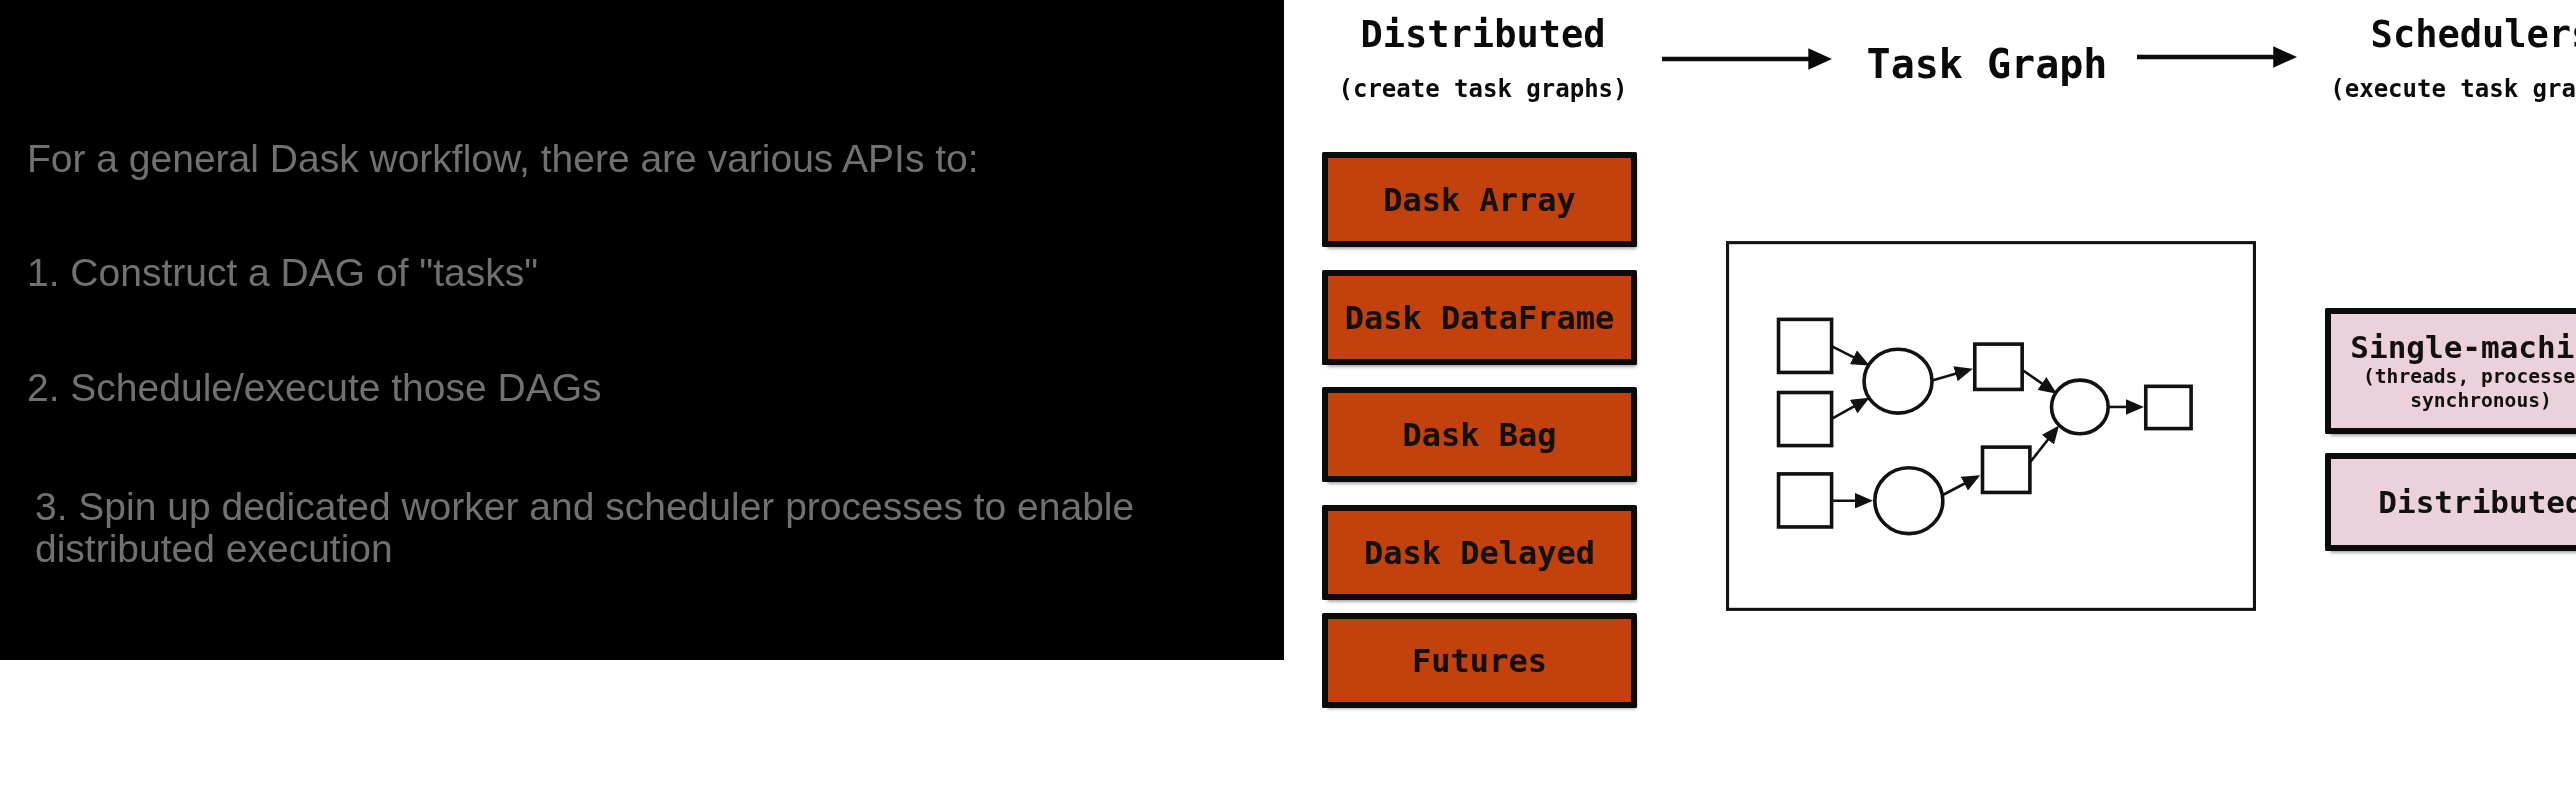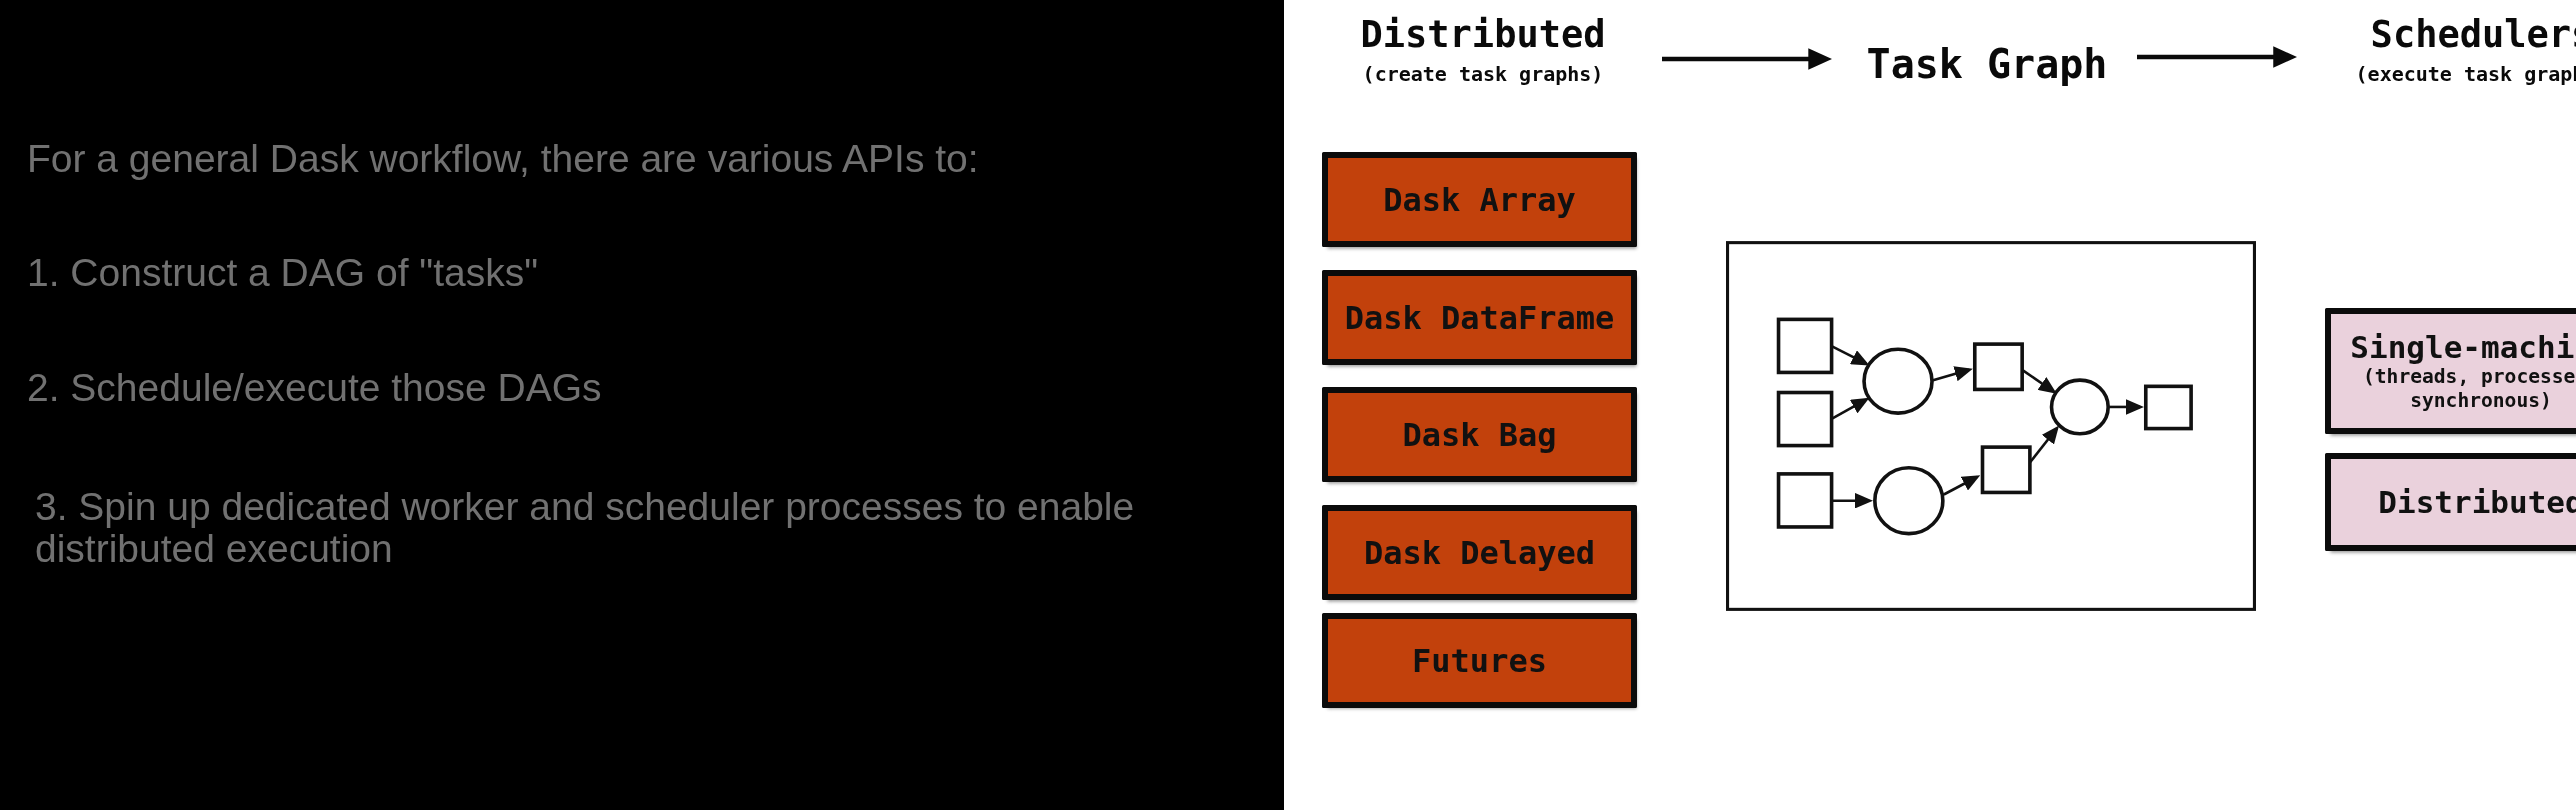--- a/index.html
+++ b/index.html
@@ -1,33 +1,33 @@
 <!DOCTYPE html>
 <html style="font-size:8.2px"><head>
 <meta charset="utf-8">
 <style>
   html,body{margin:0;padding:0;background:#ffffff;}
   #canvas{position:relative;width:2664px;height:810px;background:#ffffff;overflow:hidden;
           font-family:"Liberation Sans",sans-serif;}
 
   
-  #left-panel{position:absolute;left:0;top:0;width:1284px;height:810px;background:#000000;}
+  #left-panel{position:absolute;left:0;top:0;width:1284px;height:660px;background:#000000;}
   .lp-text{position:absolute;left:27px;color:#717171;font-size:39px;line-height:42px;
            white-space:pre-line;letter-spacing:0;}
   #lp-intro{top:138px;}
   #lp-item1{top:252px;}
   #lp-item2{top:367px;}
   #lp-item3{top:486px;margin-left:8px;}
 
   
   .flow-title{position:absolute;transform:translateX(-50%);color:#0a0a0a;
               font-family:"DejaVu Sans Mono",monospace;font-weight:bold;white-space:nowrap;}
   .flow-sub{position:absolute;transform:translateX(-50%);color:#0a0a0a;
-            font-family:"DejaVu Sans Mono",monospace;font-weight:bold;font-size:20px;
-            line-height:1;top:64px;white-space:nowrap;}
+            font-family:"DejaVu Sans Mono",monospace;font-weight:bold;font-size:24px;
+            line-height:1;top:77px;white-space:nowrap;}
   #hdr-collections{left:1483px;top:15.5px;font-size:37px;line-height:1;}
   #sub-collections{left:1483px;}
   #hdr-taskgraph{left:1987px;top:44px;font-size:40px;line-height:1;}
   #hdr-schedulers{left:2482px;top:15.5px;font-size:37px;line-height:1;}
   #sub-schedulers{left:2482px;}
   .flow-arrow{position:absolute;}
 
   
   #collections-col{position:absolute;left:1322px;top:0;width:315px;}
   .coll-box{position:absolute;left:0;width:315px;height:95px;box-sizing:border-box;

